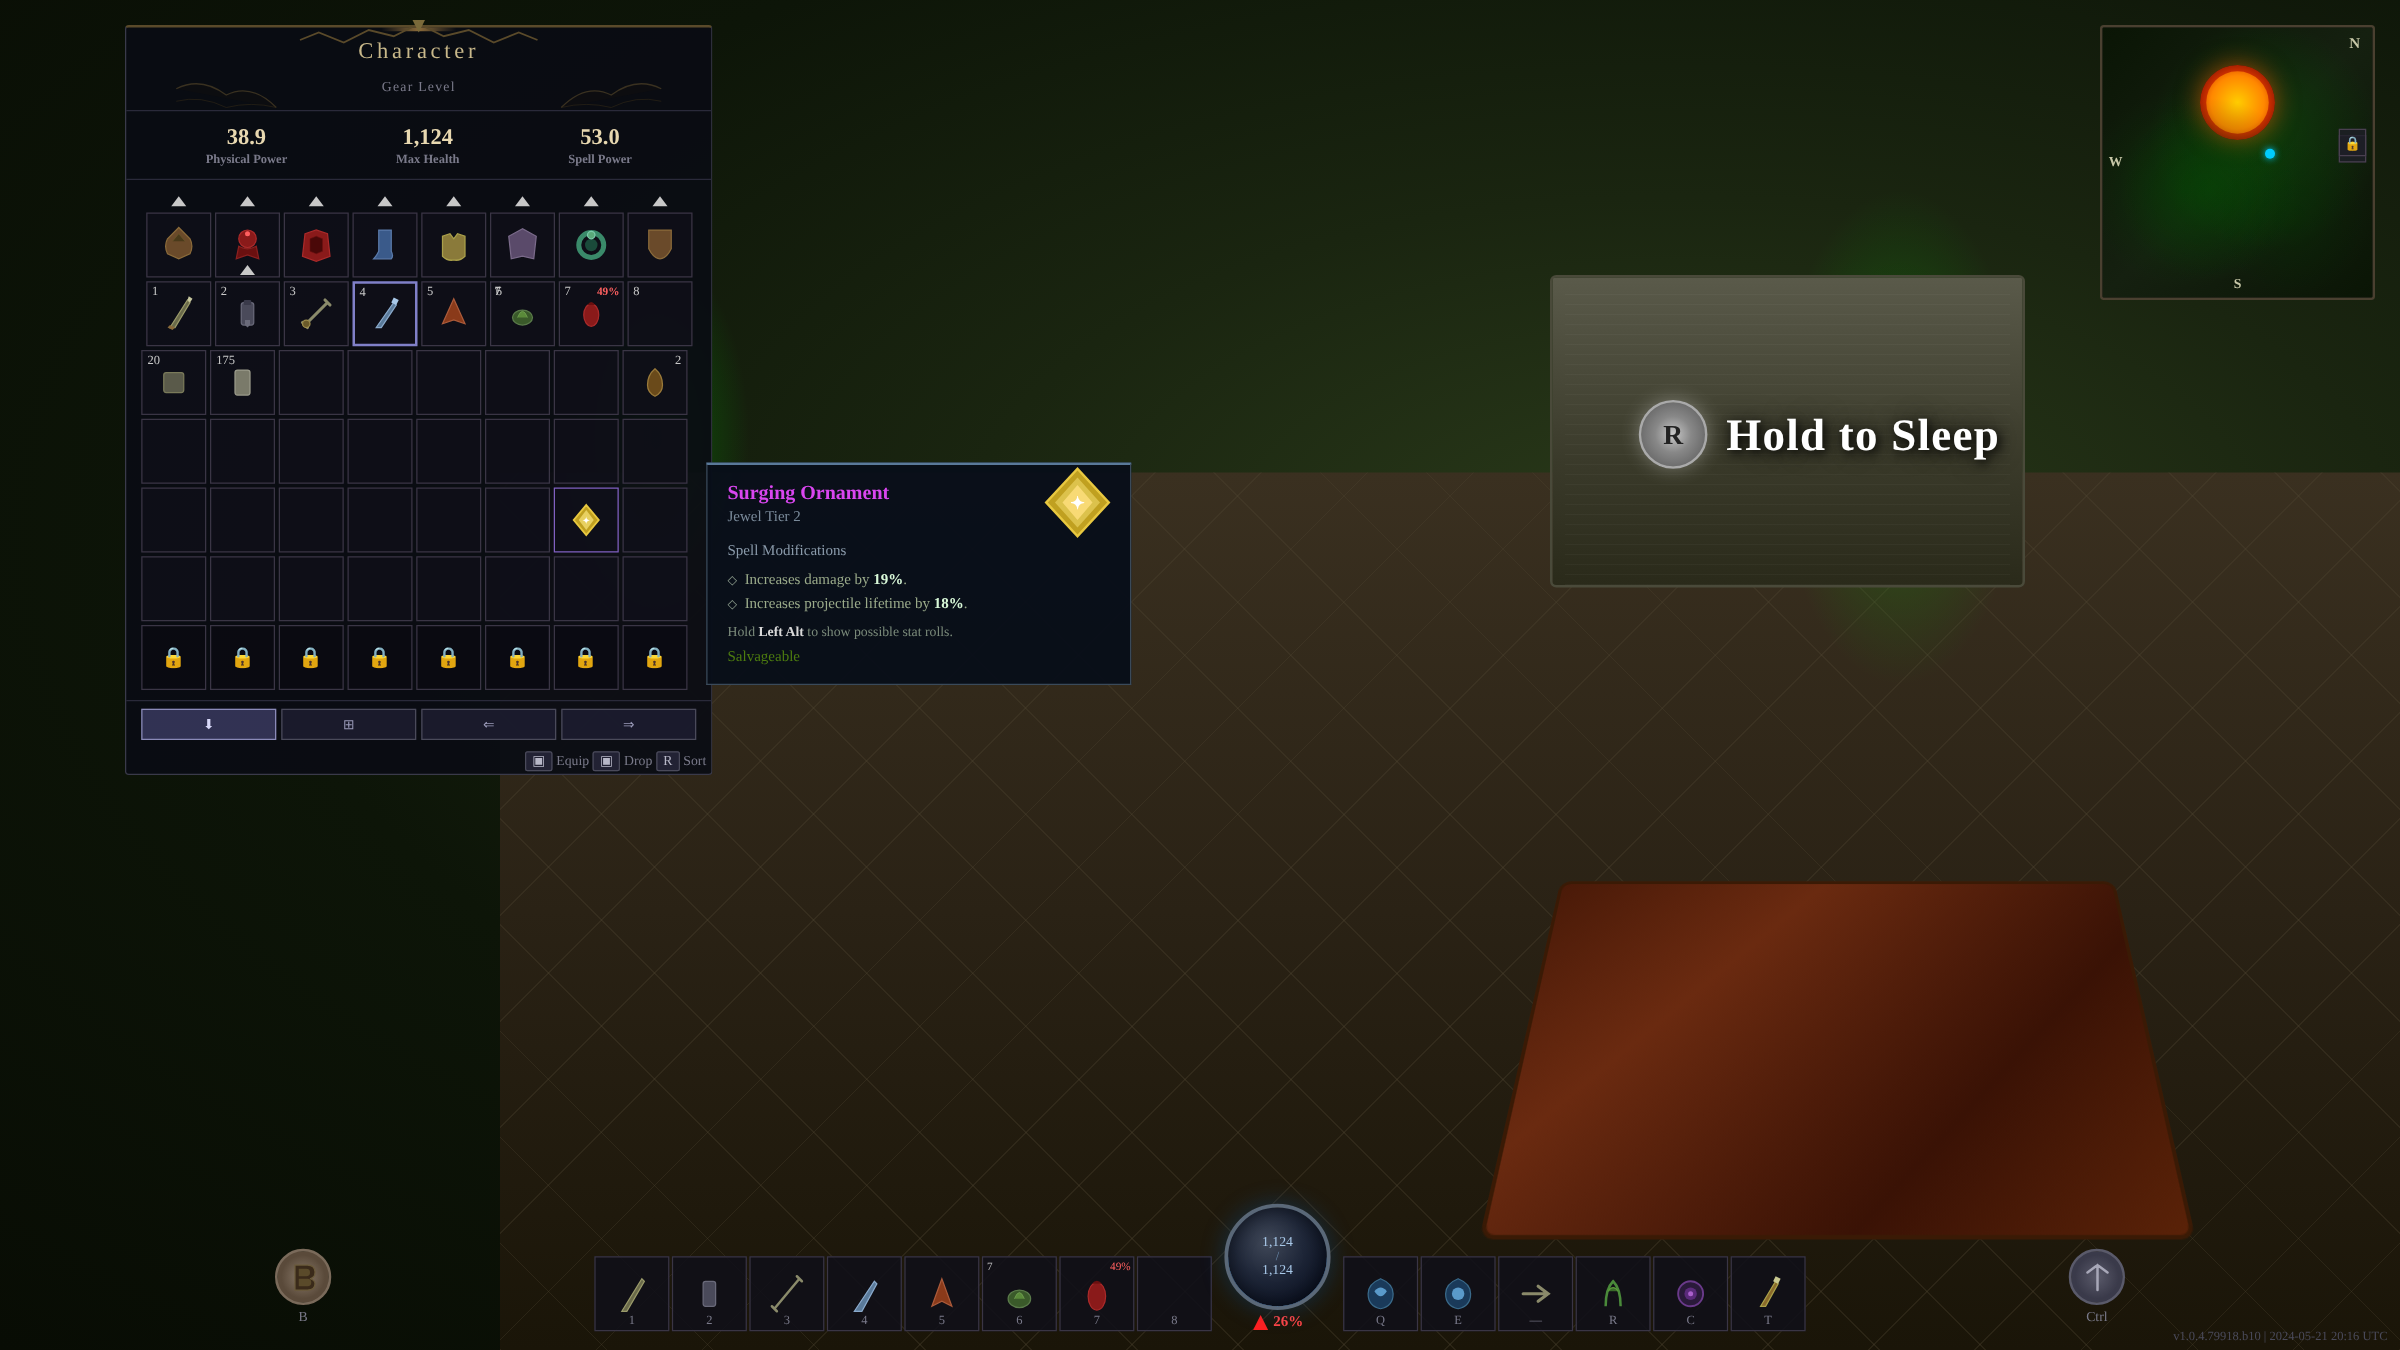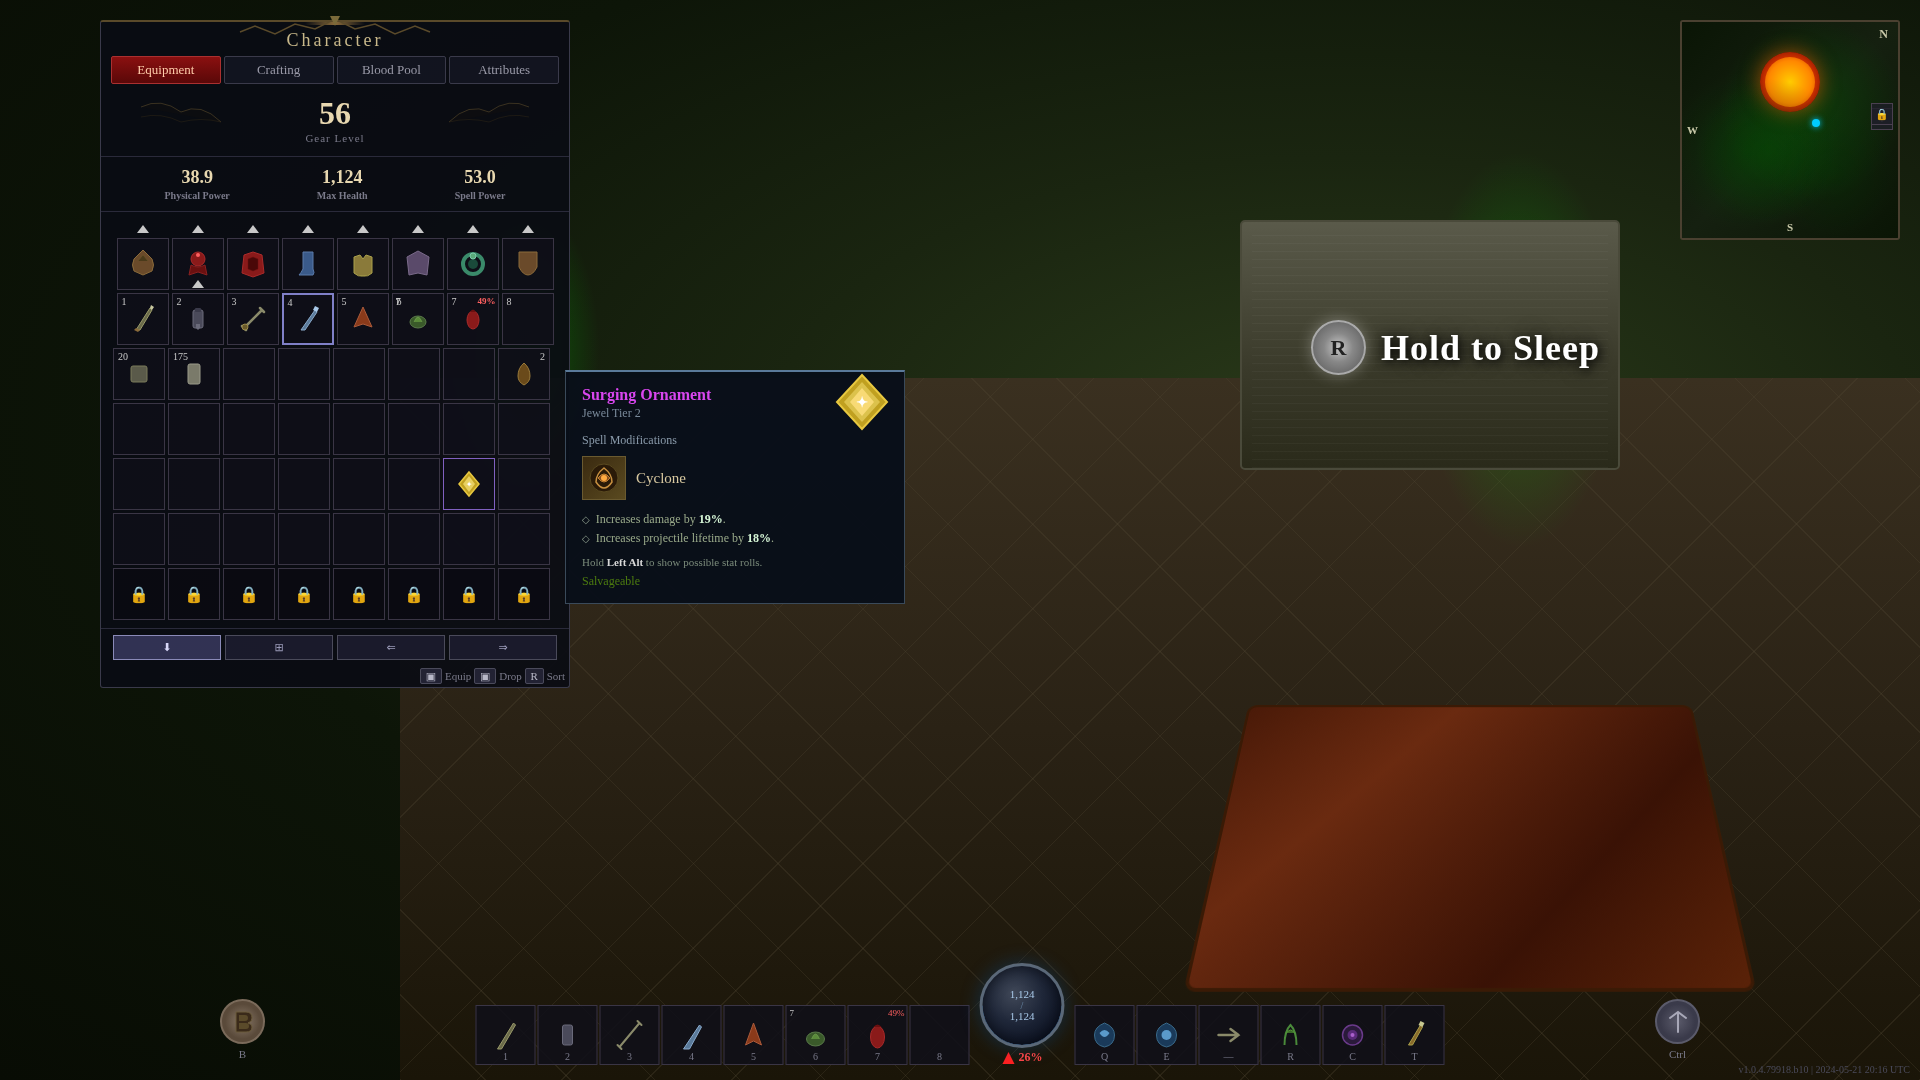--- a/index.html
+++ b/index.html
@@ -682,37 +682,30 @@
 <div class="character-panel">
   <div class="panel-header">
     <svg class="panel-wings" viewBox="0 0 200 30">
       <path d="M100,5 L80,15 L60,10 L40,20 L20,12 L5,18" stroke="#5a4a2a" stroke-width="1.5" fill="none"></path>
       <path d="M100,5 L120,15 L140,10 L160,20 L180,12 L195,18" stroke="#5a4a2a" stroke-width="1.5" fill="none"></path>
       <polygon points="95,2 100,12 105,2" fill="#7a6a3a"></polygon>
     </svg>
     <span class="panel-title">Character</span>
   </div>
 
-  <div class="tabs">
-    <div class="tab active">Equipment</div>
-    <div class="tab">Crafting</div>
-    <div class="tab">Blood Pool</div>
-    <div class="tab">Attributes</div>
-  </div>
 
   <div class="gear-section">
     <svg style="position:absolute;top:0;left:30px;width:180px;height:60px;opacity:0.6" viewBox="0 0 180 60">
       <path d="M90,30 Q70,10 50,20 Q30,5 10,15" stroke="#5a4a2a" stroke-width="1" fill="rgba(30,20,10,0.3)"></path>
       <path d="M90,30 Q70,25 50,30 Q30,20 10,25" stroke="#4a3a1a" stroke-width="0.5" fill="none"></path>
     </svg>
     <svg style="position:absolute;top:0;right:30px;width:180px;height:60px;opacity:0.6;transform:scaleX(-1)" viewBox="0 0 180 60">
       <path d="M90,30 Q70,10 50,20 Q30,5 10,15" stroke="#5a4a2a" stroke-width="1" fill="rgba(30,20,10,0.3)"></path>
       <path d="M90,30 Q70,25 50,30 Q30,20 10,25" stroke="#4a3a1a" stroke-width="0.5" fill="none"></path>
     </svg>
-    <div class="gear-number">56</div>
     <div class="gear-label">Gear Level</div>
   </div>
 
   <div class="stats-row">
     <div class="stat-item">
       <div class="stat-value">38.9</div>
       <div class="stat-label">Physical Power</div>
     </div>
     <div class="stat-item">
       <div class="stat-value">1,124</div>
@@ -988,31 +981,20 @@
     <span>Drop</span>
     <span class="keybind-key">R</span>
     <span>Sort</span>
   </div>
 </div>
 
 <div class="item-tooltip">
   <div class="tooltip-name">Surging Ornament</div>
   <div class="tooltip-tier">Jewel Tier 2</div>
   <div class="tooltip-section-title">Spell Modifications</div>
-  <div class="tooltip-spell-row">
-    <div class="spell-icon-box">
-      <svg width="36" height="36" viewBox="0 0 36 36">
-        <circle cx="18" cy="18" r="14" fill="#2a1a08" stroke="#5a4a20" stroke-width="1"></circle>
-        <path d="M18,8 Q26,14 26,22 Q22,28 18,28 Q14,28 10,22 Q10,14 18,8 Z" fill="none" stroke="#c89040" stroke-width="1.5"></path>
-        <path d="M12,18 Q18,10 24,18 Q18,26 12,18 Z" fill="#8a5020" stroke="#c08030" stroke-width="1"></path>
-        <circle cx="18" cy="18" r="3" fill="#ffaa40"></circle>
-      </svg>
-    </div>
-    <span class="spell-name">Cyclone</span>
-  </div>
   <div class="tooltip-stat">
     <span class="stat-diamond">◇</span>
     <span>Increases damage by <span class="stat-highlight">19%</span>.</span>
   </div>
   <div class="tooltip-stat">
     <span class="stat-diamond">◇</span>
     <span>Increases projectile lifetime by <span class="stat-highlight">18%</span>.</span>
   </div>
   <div class="tooltip-hint">
     Hold <span class="hint-key">Left Alt</span> to show possible stat rolls.

